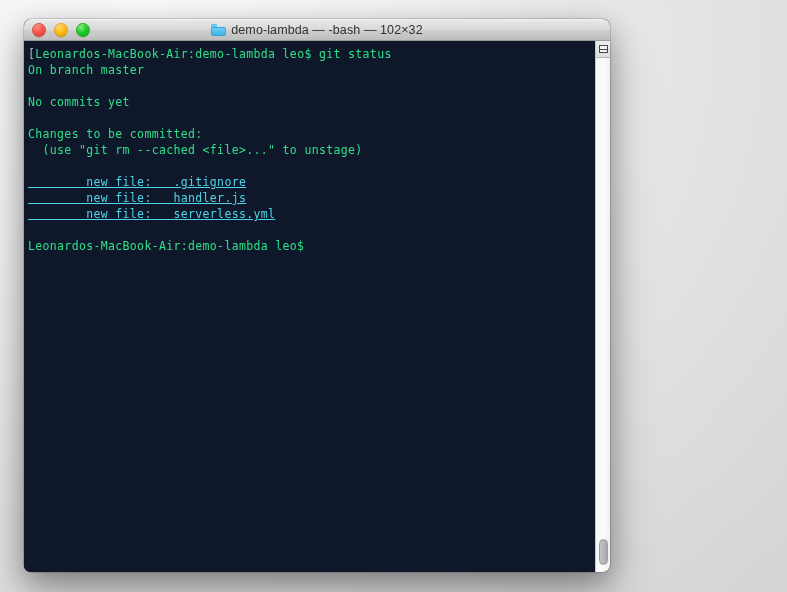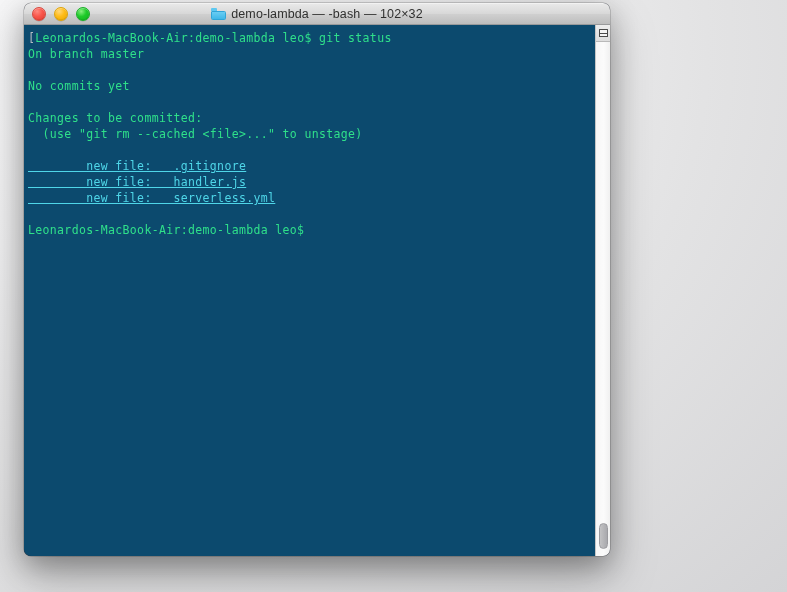--- a/index.html
+++ b/index.html
@@ -14,21 +14,21 @@
     font-family: "Liberation Sans", sans-serif;
     background:
       radial-gradient(ellipse at 18% 8%, #fbfbfc 0%, #f2f2f3 30%, #e3e3e4 62%, #d4d4d6 100%);
     position: relative;
   }
 
   
   #terminal-window {
     position: absolute;
     left: 24px;
-    top: 3px;
+    top: 19px;
     width: 586px;
     height: 553px;
     border-radius: 7px 7px 7px 7px;
     box-shadow:
       0 0 0 0.5px rgba(0,0,0,0.30),
       0 10px 28px rgba(0,0,0,0.30),
       0 22px 50px rgba(0,0,0,0.22);
     overflow: hidden;
     display: flex;
     flex-direction: column;
@@ -110,21 +110,21 @@
   #window-body {
     flex: 1 1 auto;
     display: flex;
     background: #2f3540;
     min-height: 0;
     position: relative;
   }
 
   #terminal-screen {
     flex: 1 1 auto;
-    background: #0c4a6e;
+    background: #0f172a;
     padding: 5px 0 15px 4px;
     box-sizing: border-box;
     overflow: hidden;
     position: relative;
   }
 
   #terminal-text {
     font-family: "DejaVu Sans Mono", "Liberation Mono", monospace;
     font-size: 11.5px;
     line-height: 16px;

